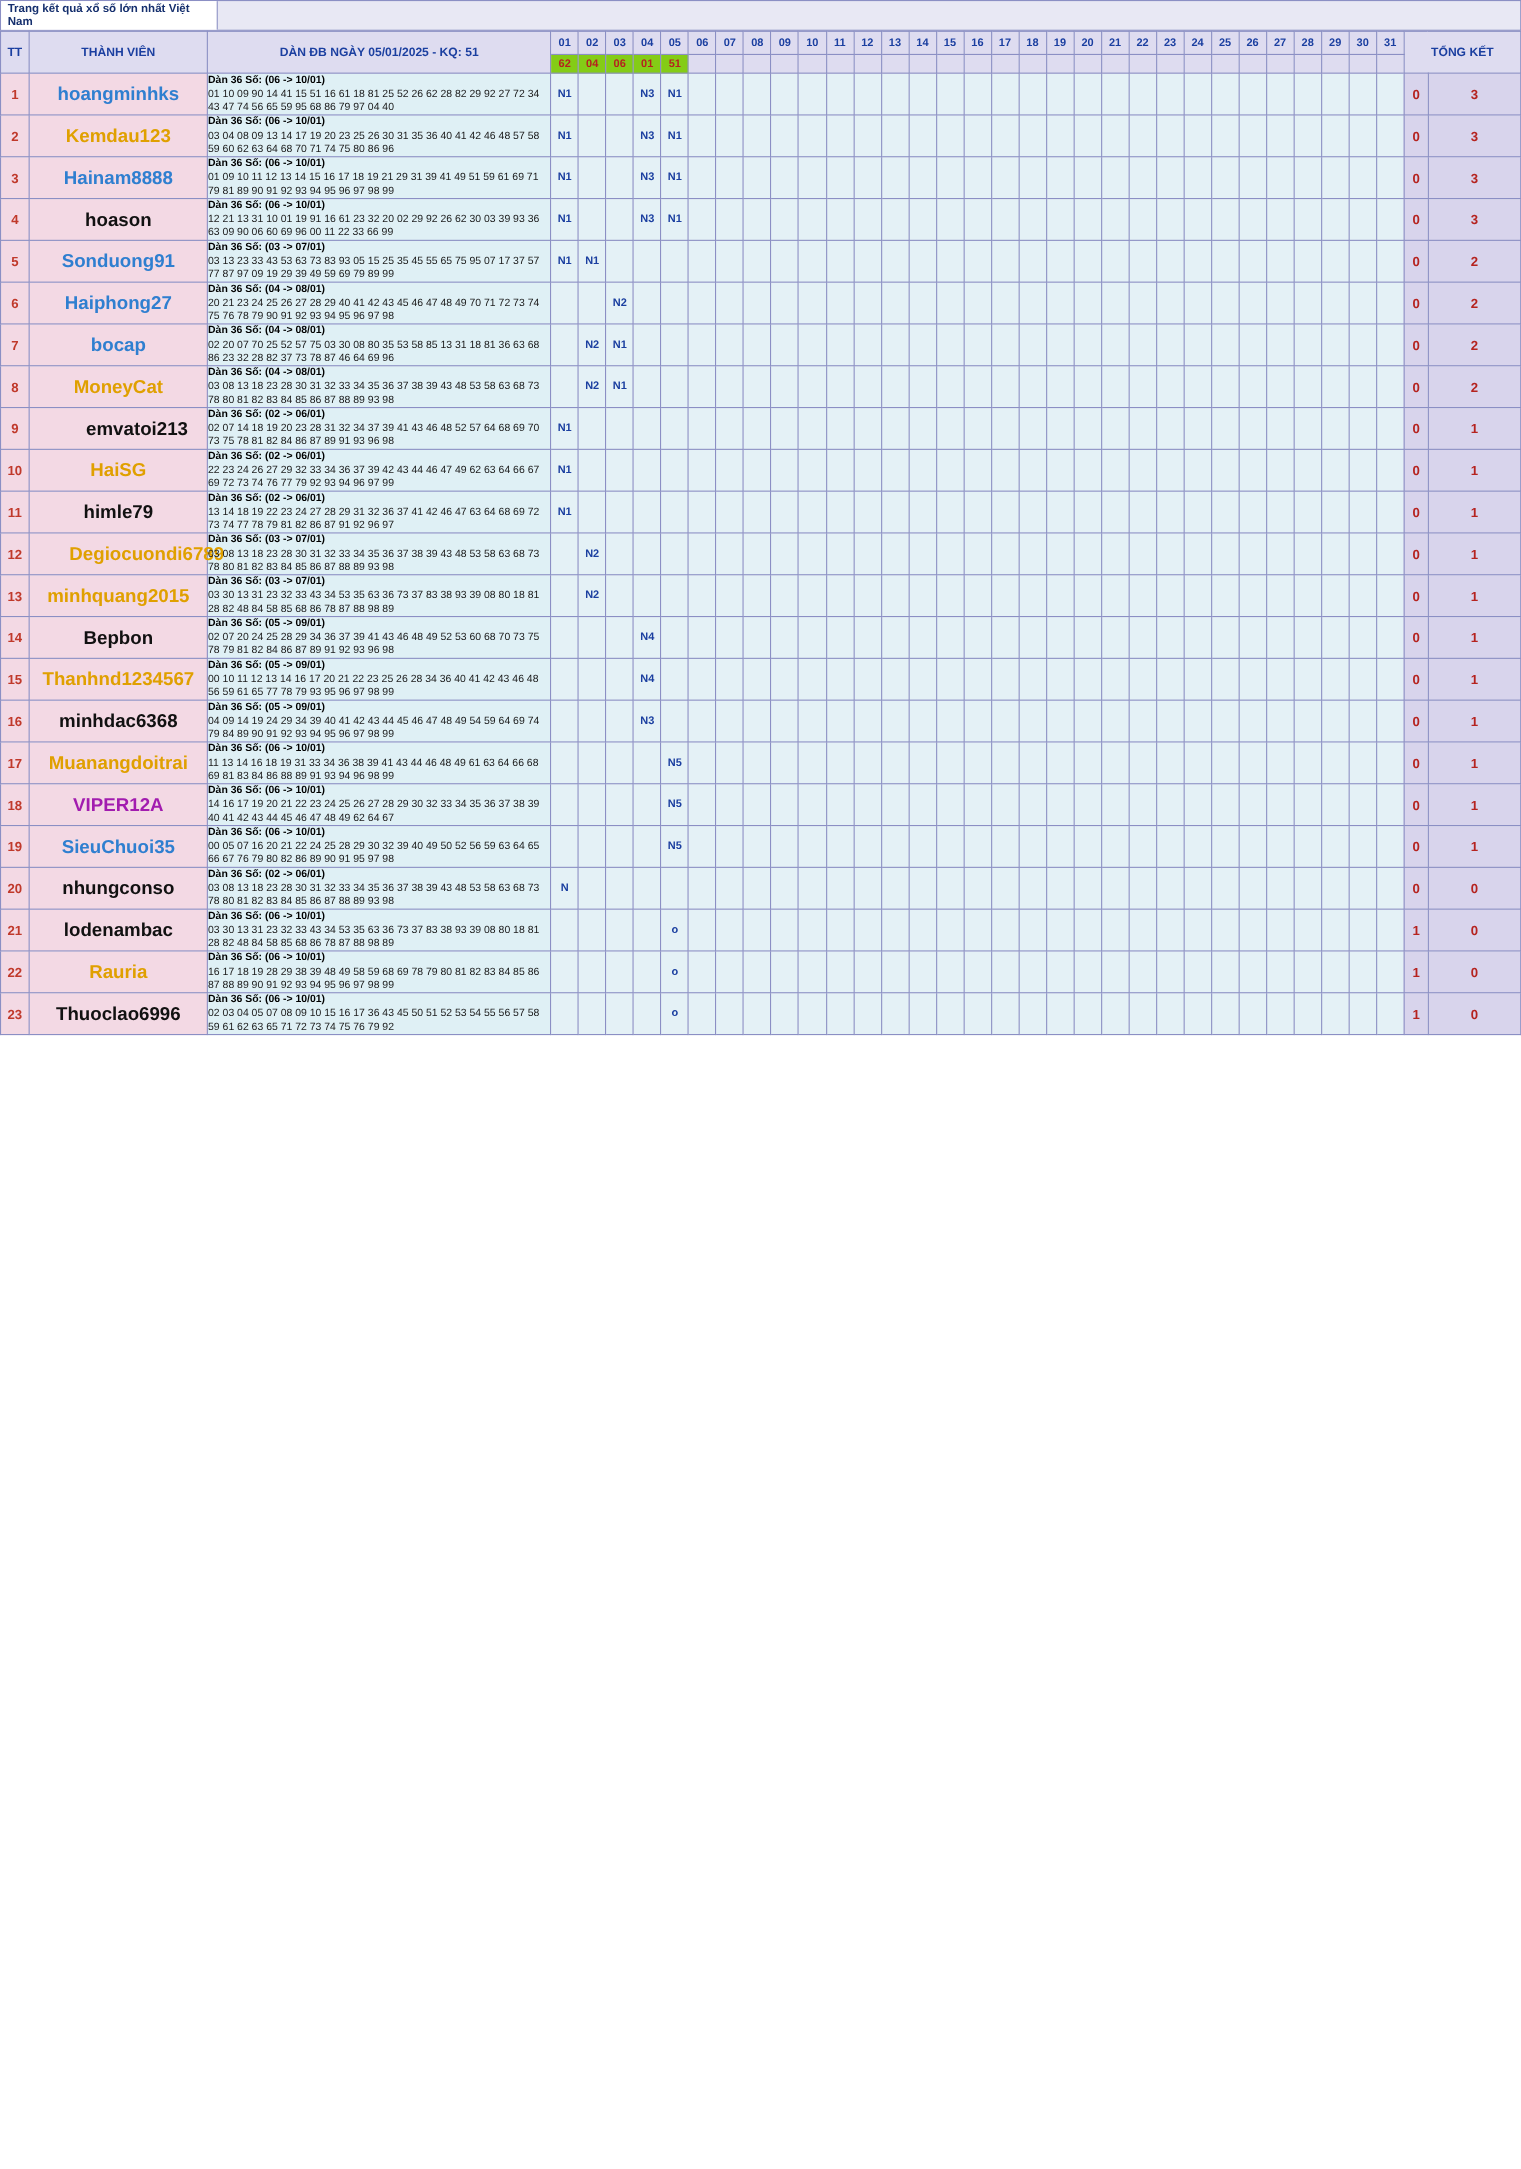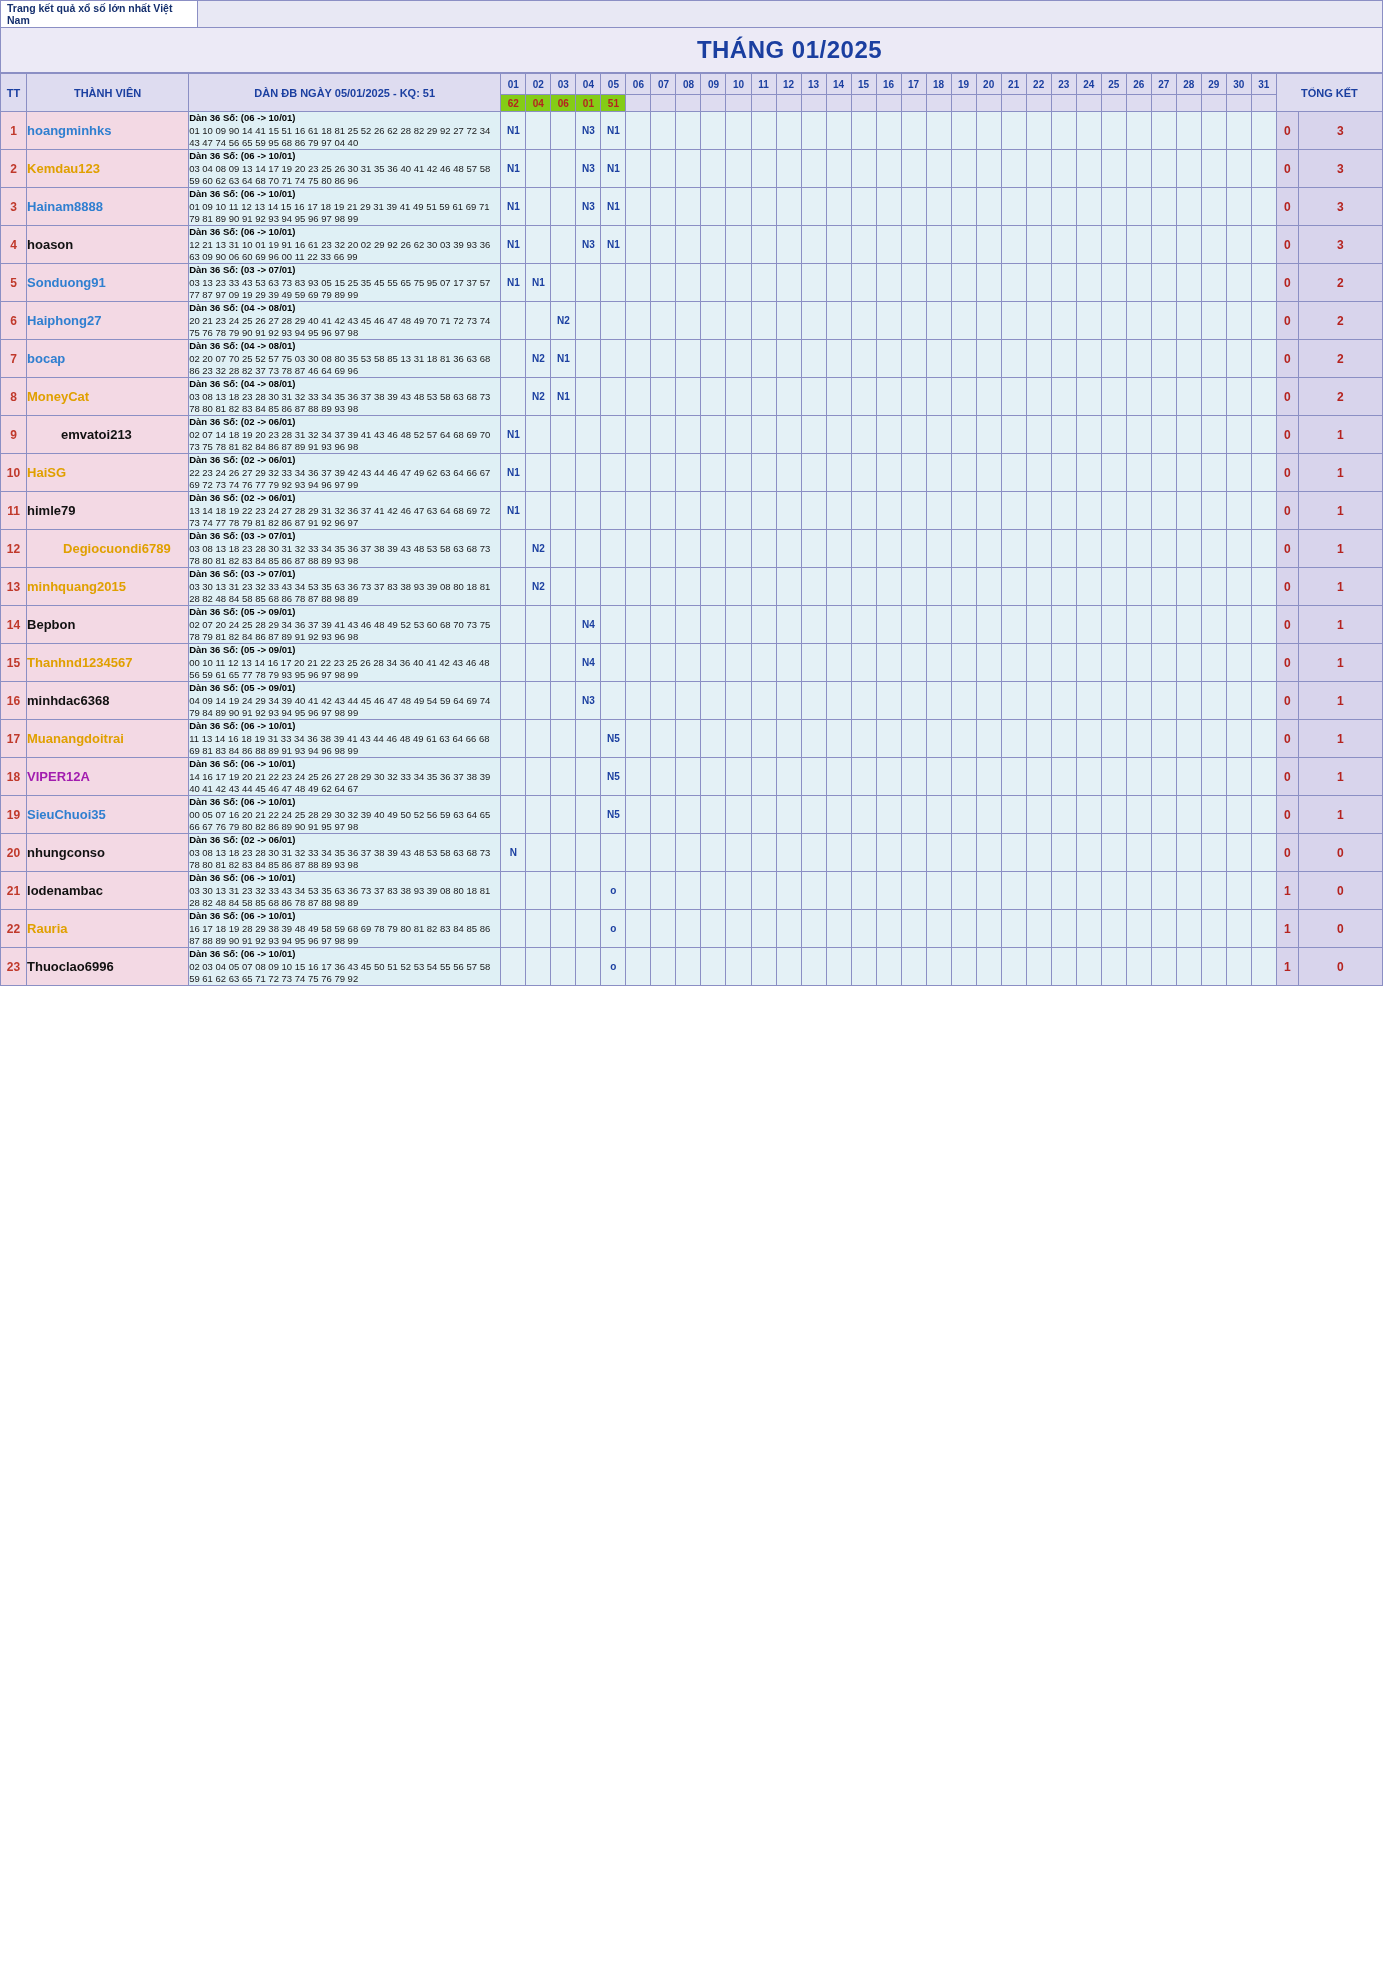--- a/index.html
+++ b/index.html
@@ -98,21 +98,21 @@
     text-align:center;
   }
   .sub-blank{background:#dedcf0;height:16px;}
 
   tbody td{font-size:11px;}
   td.tt{
     text-align:center;color:#c0392b;font-weight:bold;font-size:12px;
     background:#f3d9e4;width:26px;
   }
   td.member{
-    text-align:left;font-weight:bold;font-size:13px;
+    text-align:center;font-weight:bold;font-size:17px;
     background:#f3d9e4;
     margin-top:13px;
   }
   td.dan{
     background:#dff0f5;
     padding:3px 4px;
     font-size:9.5px;
     color:#1a1a1a;
     line-height:12px;
   }
@@ -142,23 +142,20 @@
   <div class="topbar">
     <div class="logo-cell">
       <div class="logo-wrap">
         <div class="logo-word"><span class="l1">K</span><span class="l2">E</span><span class="l3">T</span><span class="l4">Q</span><span class="l5">U</span><span class="l6">A</span><span class="l7">2</span></div>
 
         <div class="logo-sub">Trang kết quả xổ số lớn nhất Việt Nam</div>
       </div>
     </div>
   </div>
 
-  <div class="monthbar">
-    <div class="mt">THÁNG 01/2025</div>
-  </div>
 
   <table class="main">
     <colgroup>
       <col style="width:26px">
       <col style="width:162px">
       <col style="width:312px">
       <col span="31" style="width:25px">
       <col style="width:22px">
       <col style="width:84px">
     </colgroup>

